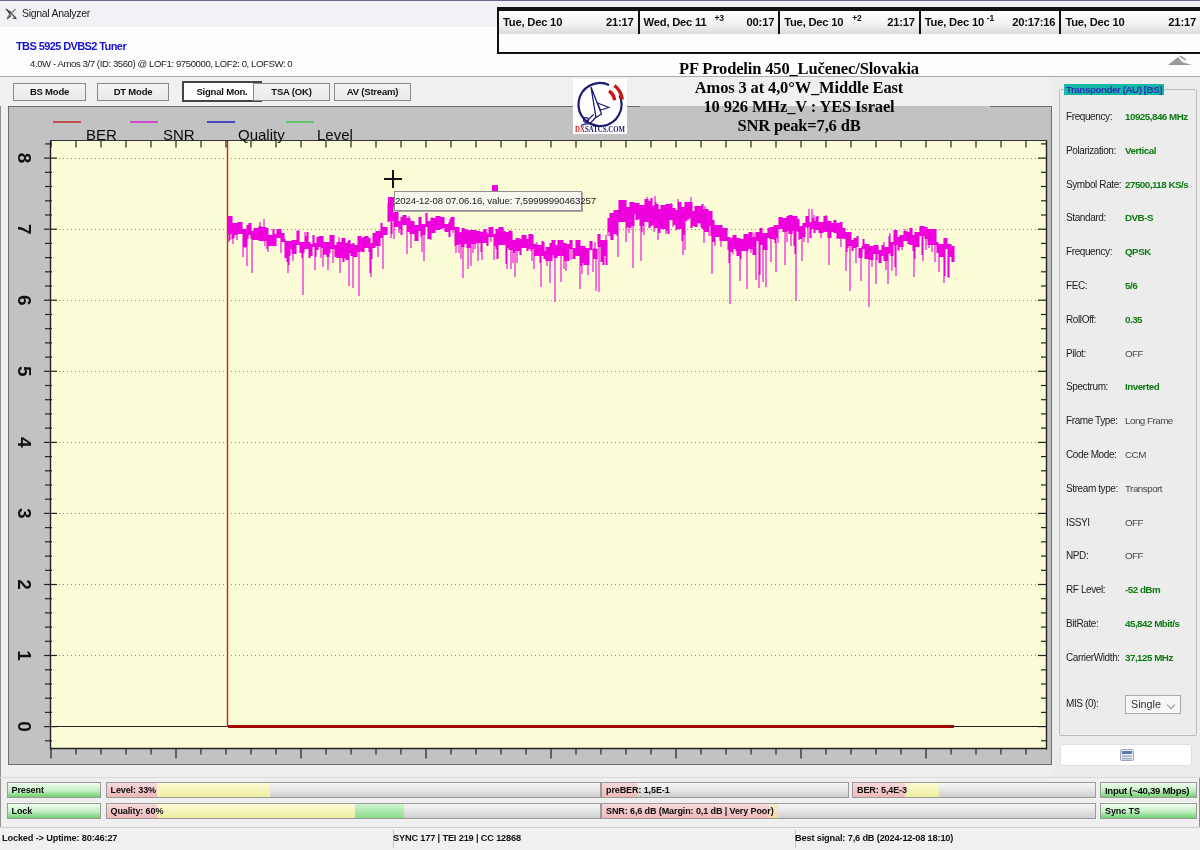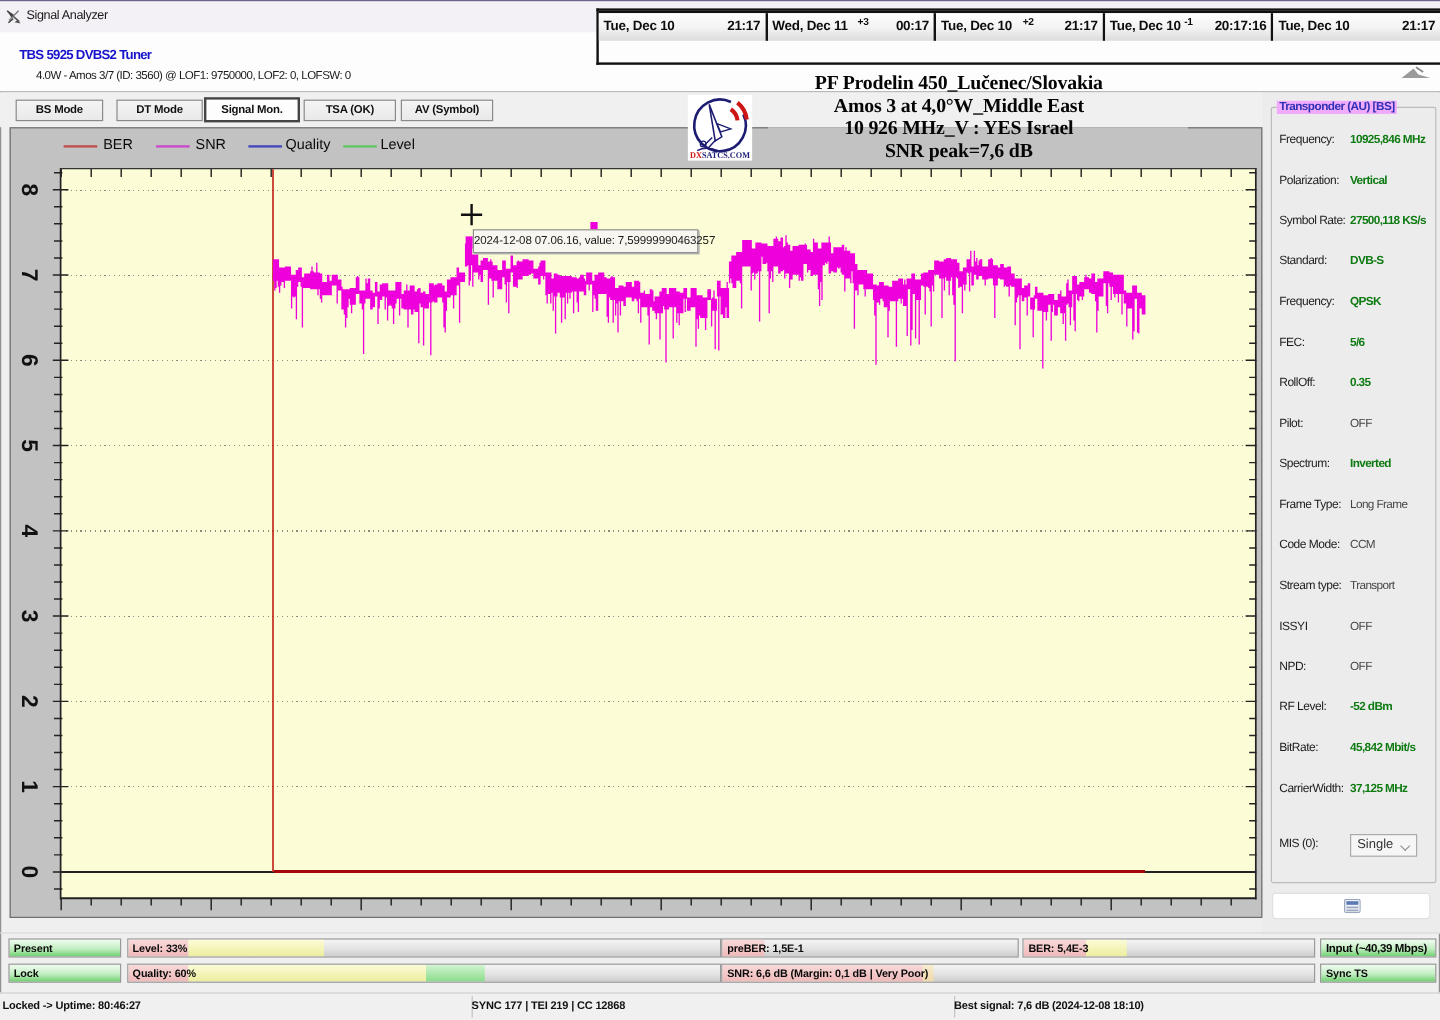--- a/index.html
+++ b/index.html
@@ -28,37 +28,37 @@
 .hc.c1 { background:#bf3b2b; }
 .hc.c1 span { display:inline-block; font-size:11.5px; transform:scaleX(0.86); transform-origin:center; white-space:nowrap; }
 .hc.c2 { background:#ea1111; }
 .hc.c3 { background:#22cf22; }
 .hc.c4 { background:#2161cd; }
 .hc.c5 { background:#2fd0bd; }
 #sattr { position:absolute; left:1166px; top:54px; width:30px; height:13px; }
 
 
 .tabbtn { position:absolute; top:83px; height:18px; background:linear-gradient(#f4f4f4,#e9e9e9); border:1px solid #8a8a8a; font-size:9.5px; letter-spacing:-0.2px; font-weight:bold; color:#111; text-align:center; line-height:16px; }
-.tabbtn.active { top:81px; height:21px; background:#fdfdfd; border:2px solid #444; line-height:17px; }
+.tabbtn.active { top:81px; height:21px; background:#fdfdfd; border:2px solid #444; line-height:17px;margin-left:12px; }
 
 
 #bigtitle { position:absolute; left:598px; top:58.5px; width:402px; text-align:center;
   font-family:"Liberation Serif", serif; font-size:16.5px; letter-spacing:-0.15px; font-weight:bold; color:#050505; line-height:19.2px; }
 
 
 #chartbox { position:absolute; left:8px; top:106px; width:1044px; height:659px; background:#c2c2c2; border:1px solid #6e6e6e; }
 .legline { position:absolute; top:121px; height:2px; width:28px; }
-.legtxt { position:absolute; top:113px; font-size:12px; color:#0a0a0a; }
+.legtxt { position:absolute; top:126px; font-size:15px; color:#0a0a0a; }
 
 
 #tooltip { position:absolute; left:394px; top:191px; width:188px; height:20px; background:#f7f7ef; border:1px solid #8f8f8f; box-shadow:1px 1px 0 #aaa; font-size:9.6px; letter-spacing:-0.1px; color:#1a1a1a; line-height:18px; text-align:center; white-space:nowrap; }
 
 
 #gbox { position:absolute; left:1059px; top:89px; width:138px; height:647px; border:1px solid #bcbcbc; border-radius:2px; }
-#gtitle { position:absolute; left:1064px; top:84px; background:#f0abfc; padding:0 2px; font-size:9.8px; letter-spacing:-0.45px; font-weight:bold; color:#3030b4; }
+#gtitle { position:absolute; left:1064px; top:84px; background:#14b8a6; padding:0 2px; font-size:9.8px; letter-spacing:-0.45px; font-weight:bold; color:#3030b4; }
 .flab { position:absolute; left:1066px; font-size:10px; letter-spacing:-0.4px; color:#1c1c1c; white-space:nowrap; }
 .fval { position:absolute; left:1125px; font-size:9.8px; white-space:nowrap; letter-spacing:-0.5px; }
 .fval.g { color:#0e7a12; font-weight:bold; }
 .fval.k { color:#464646; }
 #mis { position:absolute; left:1125px; top:695px; width:56px; height:19px; background:#f6f6f6; border:1px solid #ababab; font-size:10.8px; color:#333; line-height:17px; padding-left:5px; }
 #mis:after { content:""; position:absolute; right:6px; top:6px; width:5px; height:5px; border-right:1.2px solid #909090; border-bottom:1.2px solid #909090; transform:rotate(45deg); }
 #wbtn { position:absolute; left:1060px; top:744px; width:132px; height:22px; background:#ffffff; border:1px solid #e0e0e0; border-radius:3px; }
 
 
 .bar { position:absolute; border:1px solid #9a9a9a; font-size:9px; letter-spacing:-0.1px; font-weight:bold; color:#0a0a0a; overflow:hidden; }
@@ -125,21 +125,21 @@
 </div>
 <svg id="sattr" viewBox="0 0 30 13">
     <path d="M2 11 L12 3 L16 8 L26 11 Z" fill="#9a9a9a"></path>
     <path d="M14 2 L20 6" stroke="#888" stroke-width="1.5"></path>
   </svg>
 
 <div class="tabbtn" style="left:13px;width:73px">BS Mode</div>
 <div class="tabbtn" style="left:97px;width:72px">DT Mode</div>
 <div class="tabbtn active" style="left:170px;width:80px">Signal Mon.</div>
 <div class="tabbtn" style="left:253px;width:77px">TSA (OK)</div>
-<div class="tabbtn" style="left:334px;width:77px">AV (Symbol)</div>
+<div class="tabbtn" style="left:334px;width:77px">AV (Stream)</div>
 
 <div id="chartbox"><svg width="1044" height="659" viewBox="8 106 1044 659">
 <rect x="50" y="139" width="995" height="608.5" fill="#fcfcd6"></rect>
 <line x1="50" y1="654.5" x2="1045" y2="654.5" stroke="#8a8a80" stroke-width="1" stroke-dasharray="1 3" shape-rendering="crispEdges"></line>
       <line x1="50" y1="583.5" x2="1045" y2="583.5" stroke="#8a8a80" stroke-width="1" stroke-dasharray="1 3" shape-rendering="crispEdges"></line>
       <line x1="50" y1="512.5" x2="1045" y2="512.5" stroke="#8a8a80" stroke-width="1" stroke-dasharray="1 3" shape-rendering="crispEdges"></line>
       <line x1="50" y1="441.5" x2="1045" y2="441.5" stroke="#8a8a80" stroke-width="1" stroke-dasharray="1 3" shape-rendering="crispEdges"></line>
       <line x1="50" y1="370.5" x2="1045" y2="370.5" stroke="#8a8a80" stroke-width="1" stroke-dasharray="1 3" shape-rendering="crispEdges"></line>
       <line x1="50" y1="299.5" x2="1045" y2="299.5" stroke="#8a8a80" stroke-width="1" stroke-dasharray="1 3" shape-rendering="crispEdges"></line>
       <line x1="50" y1="228.5" x2="1045" y2="228.5" stroke="#8a8a80" stroke-width="1" stroke-dasharray="1 3" shape-rendering="crispEdges"></line>

